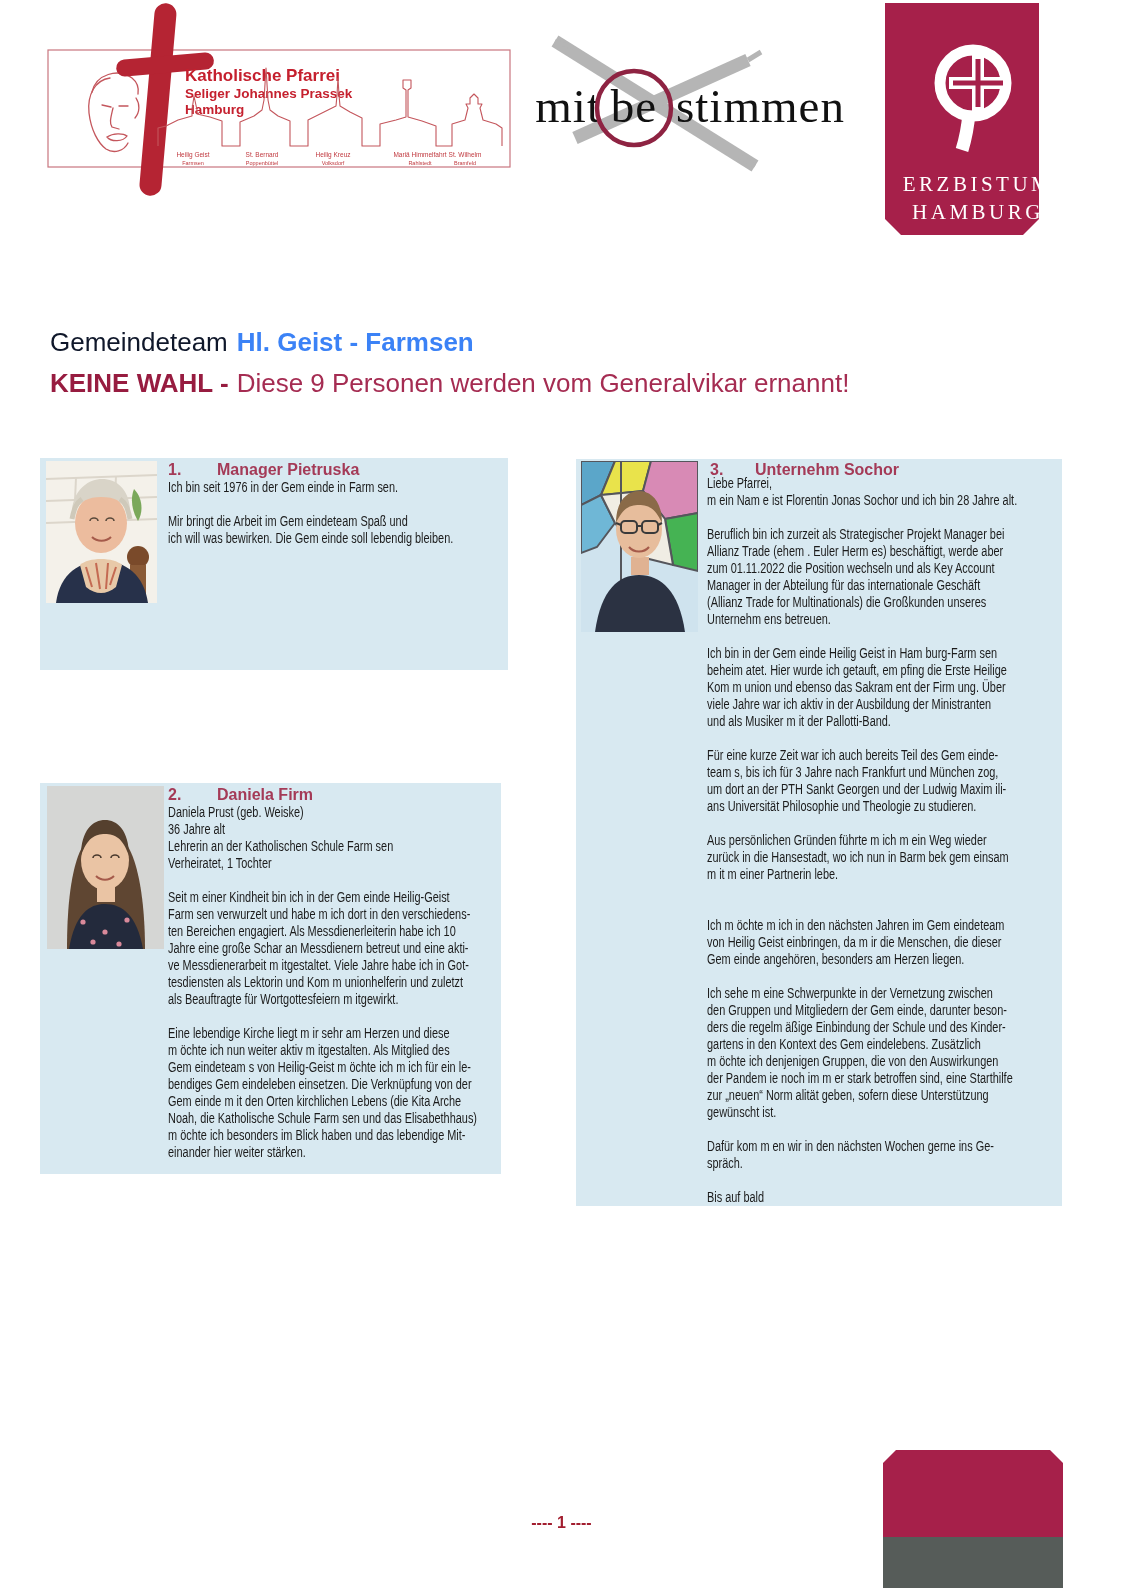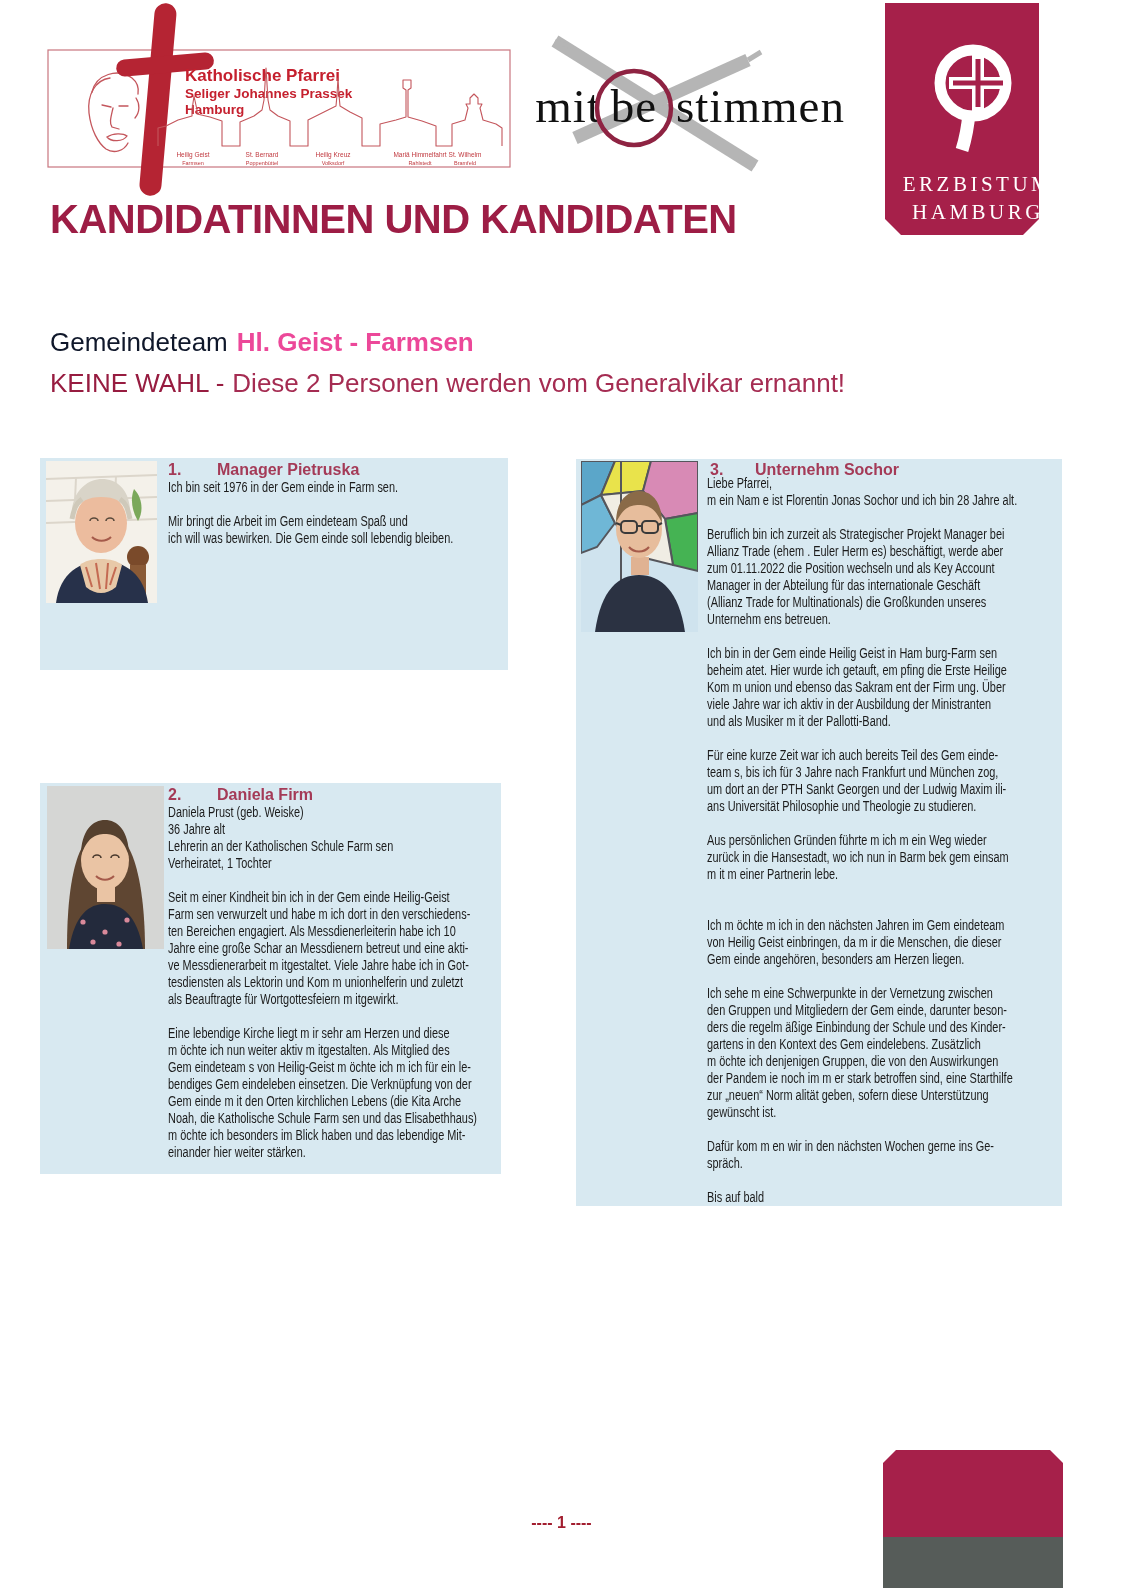--- a/index.html
+++ b/index.html
@@ -10,23 +10,23 @@
   .pfarrei-logo{position:absolute;left:40px;top:0;width:480px;height:212px;}
   .mitb-logo{position:absolute;left:513px;top:28px;width:350px;height:148px;}
   .erzbistum{position:absolute;left:885px;top:3px;width:154px;height:232px;background:#a6204a;
              clip-path:polygon(0 0,100% 0,100% calc(100% - 16px),calc(100% - 16px) 100%,16px 100%,0 calc(100% - 16px));}
 
   
   .h1{position:absolute;left:50px;top:196px;color:#9d1d45;font-size:40px;font-weight:800;
       line-height:47px;letter-spacing:-0.5px;}
   .sub1{position:absolute;left:50px;top:326px;font-size:26px;line-height:32px;}
   .sub1 .pfx{color:#0f172a;margin-right:9px;}
-  .sub1 .team{color:#ec4899;font-weight:700;}
+  .sub1 .team{color:#3b82f6;font-weight:700;}
   .sub2{position:absolute;left:50px;top:367px;font-size:26px;line-height:32px;color:#a52c52;}
-  .sub2 .bold{color:#971c40;font-weight:400;margin-right:8px;}
+  .sub2 .bold{color:#971c40;font-weight:700;margin-right:8px;}
 
   
   .card{position:absolute;background:#d8e9f1;overflow:hidden;}
   .card1{left:40px;top:458px;width:468px;height:212px;}
   .card2{left:40px;top:783px;width:461px;height:391px;}
   .card3{left:576px;top:459px;width:486px;height:747px;}
   .photo{position:absolute;}
   .card-head{position:absolute;display:flex;font-size:16px;font-weight:700;color:#a43a57;}
   .card1 .card-head,.card2 .card-head{left:128px;top:3px;}
   .card3 .card-head{left:134px;top:2px;}
@@ -121,29 +121,28 @@
         <rect x="90.5" y="56" width="5" height="48" fill="#a6204a"></rect>
       </g>
       <g font-family="Liberation Serif, serif" fill="#ffffff" font-size="21" letter-spacing="3.5" text-anchor="middle">
         <text x="93" y="188">ERZBISTUM</text>
         <text x="93" y="216">HAMBURG</text>
       </g>
     </svg>
   </div>
 
   <div class="h1">
-    <div>KANDIDATINNEN UND KANDIDATEN</div>
   </div>
 
   <div class="sub1">
     <span class="pfx">Gemeindeteam</span><span class="team">Hl. Geist - Farmsen</span>
   </div>
 
   <div class="sub2">
-    <span class="bold">KEINE WAHL -</span><span>Diese 2 Personen werden vom Generalvikar ernannt!</span>
+    <span class="bold">KEINE WAHL -</span><span>Diese 9 Personen werden vom Generalvikar ernannt!</span>
   </div>
 
   <div class="card card1">
     <div class="photo" style="left:6px;top:3px;">
       <svg width="111" height="142" viewBox="0 0 111 142">
         <rect width="111" height="142" fill="#f4f1ea"></rect>
         <g stroke="#dcd6cb" stroke-width="2">
           <line x1="0" y1="18" x2="111" y2="14"></line>
             <line x1="0" y1="40" x2="111" y2="36"></line>
           <line x1="0" y1="62" x2="111" y2="58"></line>

